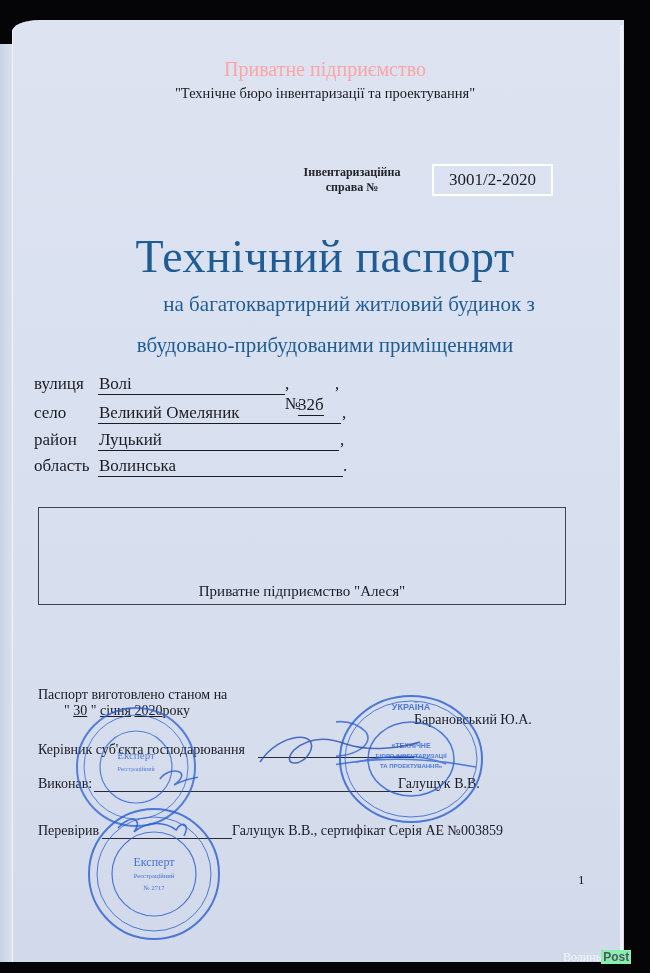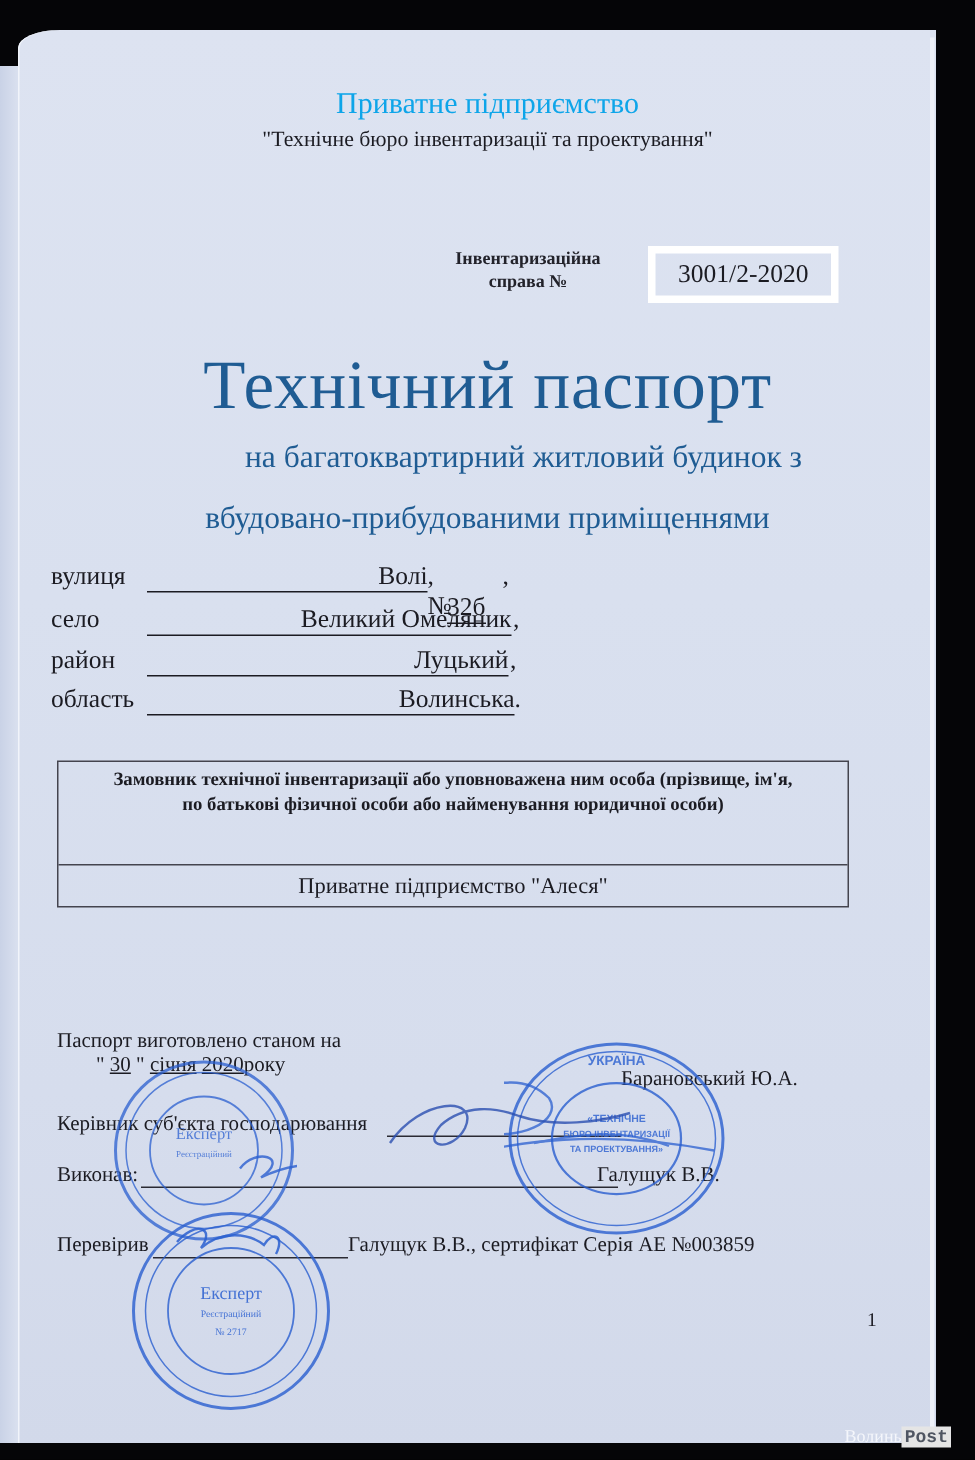--- a/index.html
+++ b/index.html
@@ -18,48 +18,48 @@
       border-top-left-radius: 28px 12px;
       box-shadow: inset 1px 0 0 #f1f4fa;
     }
     .page-right-edge {
       position: absolute; left: 620px; top: 25px; width: 3px; height: 940px;
       background: #eef1f8;
     }
     .abs { position: absolute; }
     .org-title {
       left: 0; width: 650px; top: 58px; text-align: center;
-      font-size: 20px; color: #0ea5e9;
+      font-size: 20px; color: #fca5a5;
     }
     .org-sub {
       left: 0; width: 650px; top: 85px; text-align: center;
       font-size: 14.5px; color: #1b1b22;
     }
     .inv-label {
       left: 292px; width: 120px; top: 165px; text-align: center;
       font-size: 12px; line-height: 15px; color: #22222a; font-weight: bold;
     }
     .inv-box {
       left: 432px; top: 164px; width: 117px; height: 28px;
-      border: 5px solid #ffffff; text-align: center;
+      border: 2px solid #ffffff; text-align: center;
       font-size: 17px; line-height: 28px; color: #1b1b22;
     }
     .main-title {
       left: 0; width: 650px; top: 230px; text-align: center;
       font-size: 46px; color: #1f5c93; letter-spacing: 0.5px;
     }
     .subtitle {
       left: 0; width: 650px; text-align: center;
       font-size: 21px; color: #1f5c93;
     }
     .addr-row { left: 34px; font-size: 17px; color: #1b1b22; height: 24px; }
     .addr-label { position: absolute; left: 0; top: 0; }
     .addr-value {
       position: absolute; top: 0; border-bottom: 1px solid #1b1b22;
-      line-height: 20px; padding-left: 1px; text-align: right;
+      line-height: 20px; padding-left: 1px;
     }
     .addr-tail { position: absolute; top: 0; }
     .num-value { position: absolute; top: 0; border-bottom: 1px solid #1b1b22; line-height: 20px; }
     .client-table {
       left: 38px; top: 507px; width: 526px; height: 96px;
       border: 1px solid #44444e;
     }
     .client-head {
       position: absolute; left: 0; top: 0; width: 526px; height: 69px;
       border-bottom: 1px solid #44444e; text-align: center;
@@ -74,22 +74,22 @@
     .made-date { left: 64px; top: 703px; font-size: 14px; color: #1b1b22; }
     .made-date u { text-decoration: underline; margin-top: 24px; }
     .sign-row { font-size: 14px; color: #1b1b22; }
     .sign-line { position: absolute; border-bottom: 1px solid #2a2a33; height: 0; }
     .page-num { left: 578px; top: 872px; font-size: 13px; color: #1b1b22; }
     .watermark {
       left: 563px; top: 950px; font-size: 12px; color: #f4f6fb;
       font-family: "Liberation Serif", serif;
     }
     .watermark .post {
-      background: #e5e5e5; color: #505662; padding: 0 2px; font-weight: bold;
-      font-family: Liberation Mono, monospace;
+      background: #86efac; color: #505662; padding: 0 2px; font-weight: bold;
+      font-family: Liberation Sans, sans-serif;
     }
     .stamp { position: absolute; pointer-events: none; }
     .bottom-bar { position: absolute; left: 0; top: 962px; width: 650px; height: 11px; background: #050507; }
   </style>
 </head>
 <body>
 
 <div class="under-page"></div>
 <div class="page"></div>
 <div class="page-right-edge"></div>
@@ -124,24 +124,20 @@
   <span class="addr-value" style="left:64px;width:240px;">Луцький</span>
   <span class="addr-tail" style="left:306px;">,</span>
 </div>
 <div class="abs addr-row" style="top:456px;">
   <span class="addr-label">область</span>
   <span class="addr-value" style="left:64px;width:244px;">Волинська</span>
   <span class="addr-tail" style="left:309px;">.</span>
 </div>
 
 <div class="abs client-table">
-  <div class="client-head">
-    <div>Замовник технічної інвентаризації або уповноважена ним особа (прізвище, ім'я,</div>
-    <div>по батькові фізичної особи або найменування юридичної особи)</div>
-  </div>
   <div class="client-value">Приватне підприємство "Алеся"</div>
 </div>
 
 <div class="abs made-label">Паспорт виготовлено станом на</div>
 <div class="abs made-date">
   <span>"</span>
   <u>30</u>
   <span>"</span>
   <u>січня</u>
   <u>2020</u><span>року</span>

